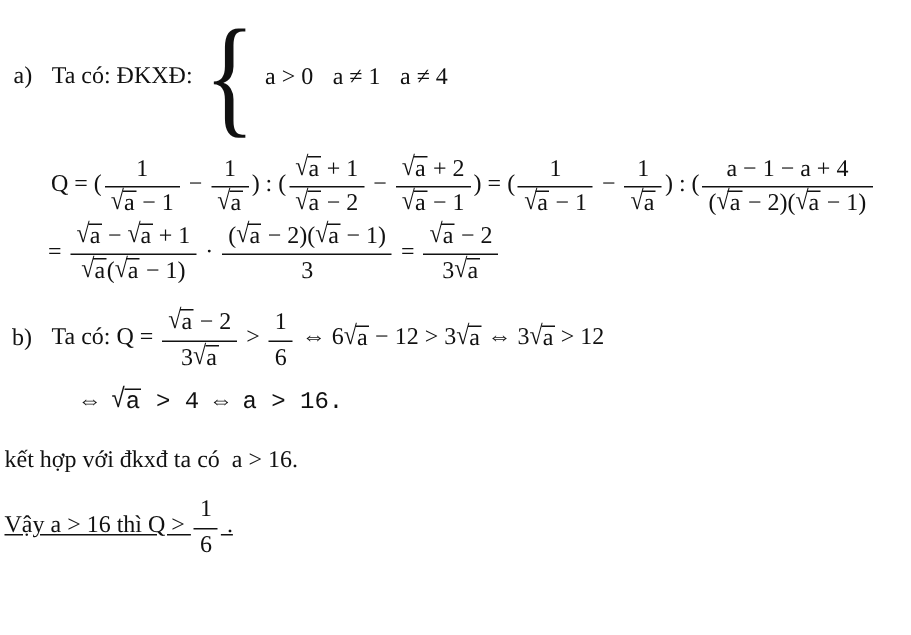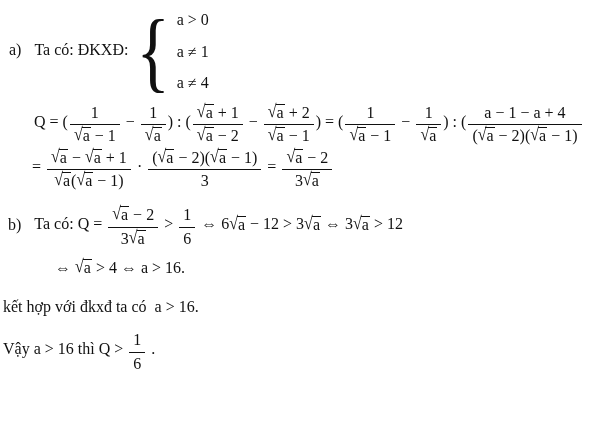--- a/index.html
+++ b/index.html
@@ -10,41 +10,41 @@
     font-size:16px;
   }
   #doc{padding-top:8px;}
   .line{white-space:pre;line-height:1.3;}
   .lab{margin-right:13px;}
   
   .line[data-name="part-a-conditions"]{margin:2px 0 0 9px;}
   .line[data-name="q-derivation-line-1"]{margin:8px 0 0 34px;}
   .line[data-name="q-derivation-line-2"]{margin:2px 0 0 32px;}
   .line[data-name="part-b-inequality"]{margin:14px 12px 0 8px;}
-  .line[data-name="part-b-continuation"]{margin:10px 0 0 55px;}
+  .line[data-name="part-b-continuation"]{margin:10px 0 0 55px;font-family:Liberation Mono, monospace;}
   .line[data-name="dkxd-conclusion"]{margin:18px 0 0 3px;}
-  .line[data-name="final-conclusion"]{margin:12px 0 0 3px;}
+  .line[data-name="final-conclusion"]{margin:12px 0 0 3px;text-decoration:underline;}
   
   .frac{
     display:inline-flex;flex-direction:column;align-items:stretch;
     text-align:center;vertical-align:middle;margin:0 2px;line-height:1.2;
   }
   .num{border-bottom:1px solid #111;padding:1px 4px 2px;}
   .den{padding:1px 4px 0;}
   
   .sqrt{display:inline-block;white-space:nowrap;}
   .rsym{display:inline-block;transform:scaleY(1.12);transform-origin:center bottom;}
   .rad{display:inline-block;border-top:1px solid #111;margin-left:-1px;padding:0 1px;line-height:1.05;}
   
   .system{display:inline-flex;align-items:center;vertical-align:middle;}
   .brace{
     font-size:88px;line-height:0.95;display:inline-block;
     transform:scaleX(0.8);margin:0 2px 0 0;font-weight:400;
   }
-  .conds{display:inline-flex;flex-direction:column;gap:13px;align-items:center;}
+  .conds{display:inline-flex;gap:13px;align-items:center;}
   .cond{line-height:1.15;}
 </style>
 </head>
 <body data-name="page">
 
 <div id="doc" data-name="document-body" style="background: rgb(255, 255, 255); color: rgb(17, 17, 17);">
     <div class="line" data-name="part-a-conditions"><span class="lab" data-name="line-label">a)</span><span class="mt" data-name="math-text">Ta có: ĐKXĐ: </span><span class="system" data-name="condition-system"><span class="brace" data-name="left-brace-icon">{</span><span class="conds" data-name="condition-list"><span class="cond" data-name="condition-item">a &gt; 0</span><span class="cond" data-name="condition-item">a ≠ 1</span><span class="cond" data-name="condition-item">a ≠ 4</span></span></span></div>
     <div class="line" data-name="q-derivation-line-1"><span class="mt" data-name="math-text">Q = (</span><span class="frac" data-name="fraction"><span class="num" data-name="numerator"><span class="mt" data-name="math-text">1</span></span><span class="den" data-name="denominator"><span class="sqrt" data-name="sqrt-radical"><span class="rsym" data-name="radical-sign-icon">√</span><span class="rad" data-name="radicand">a</span></span><span class="mt" data-name="math-text"> − 1</span></span></span><span class="mt" data-name="math-text"> − </span><span class="frac" data-name="fraction"><span class="num" data-name="numerator"><span class="mt" data-name="math-text">1</span></span><span class="den" data-name="denominator"><span class="sqrt" data-name="sqrt-radical"><span class="rsym" data-name="radical-sign-icon">√</span><span class="rad" data-name="radicand">a</span></span></span></span><span class="mt" data-name="math-text">) : (</span><span class="frac" data-name="fraction"><span class="num" data-name="numerator"><span class="sqrt" data-name="sqrt-radical"><span class="rsym" data-name="radical-sign-icon">√</span><span class="rad" data-name="radicand">a</span></span><span class="mt" data-name="math-text"> + 1</span></span><span class="den" data-name="denominator"><span class="sqrt" data-name="sqrt-radical"><span class="rsym" data-name="radical-sign-icon">√</span><span class="rad" data-name="radicand">a</span></span><span class="mt" data-name="math-text"> − 2</span></span></span><span class="mt" data-name="math-text"> − </span><span class="frac" data-name="fraction"><span class="num" data-name="numerator"><span class="sqrt" data-name="sqrt-radical"><span class="rsym" data-name="radical-sign-icon">√</span><span class="rad" data-name="radicand">a</span></span><span class="mt" data-name="math-text"> + 2</span></span><span class="den" data-name="denominator"><span class="sqrt" data-name="sqrt-radical"><span class="rsym" data-name="radical-sign-icon">√</span><span class="rad" data-name="radicand">a</span></span><span class="mt" data-name="math-text"> − 1</span></span></span><span class="mt" data-name="math-text">) = (</span><span class="frac" data-name="fraction"><span class="num" data-name="numerator"><span class="mt" data-name="math-text">1</span></span><span class="den" data-name="denominator"><span class="sqrt" data-name="sqrt-radical"><span class="rsym" data-name="radical-sign-icon">√</span><span class="rad" data-name="radicand">a</span></span><span class="mt" data-name="math-text"> − 1</span></span></span><span class="mt" data-name="math-text"> − </span><span class="frac" data-name="fraction"><span class="num" data-name="numerator"><span class="mt" data-name="math-text">1</span></span><span class="den" data-name="denominator"><span class="sqrt" data-name="sqrt-radical"><span class="rsym" data-name="radical-sign-icon">√</span><span class="rad" data-name="radicand">a</span></span></span></span><span class="mt" data-name="math-text">) : (</span><span class="frac" data-name="fraction"><span class="num" data-name="numerator"><span class="mt" data-name="math-text">a − 1 − a + 4</span></span><span class="den" data-name="denominator"><span class="mt" data-name="math-text">(</span><span class="sqrt" data-name="sqrt-radical"><span class="rsym" data-name="radical-sign-icon">√</span><span class="rad" data-name="radicand">a</span></span><span class="mt" data-name="math-text"> − 2)(</span><span class="sqrt" data-name="sqrt-radical"><span class="rsym" data-name="radical-sign-icon">√</span><span class="rad" data-name="radicand">a</span></span><span class="mt" data-name="math-text"> − 1)</span></span></span></div>
     <div class="line" data-name="q-derivation-line-2"><span class="mt" data-name="math-text">= </span><span class="frac" data-name="fraction"><span class="num" data-name="numerator"><span class="sqrt" data-name="sqrt-radical"><span class="rsym" data-name="radical-sign-icon">√</span><span class="rad" data-name="radicand">a</span></span><span class="mt" data-name="math-text"> − </span><span class="sqrt" data-name="sqrt-radical"><span class="rsym" data-name="radical-sign-icon">√</span><span class="rad" data-name="radicand">a</span></span><span class="mt" data-name="math-text"> + 1</span></span><span class="den" data-name="denominator"><span class="sqrt" data-name="sqrt-radical"><span class="rsym" data-name="radical-sign-icon">√</span><span class="rad" data-name="radicand">a</span></span><span class="mt" data-name="math-text">(</span><span class="sqrt" data-name="sqrt-radical"><span class="rsym" data-name="radical-sign-icon">√</span><span class="rad" data-name="radicand">a</span></span><span class="mt" data-name="math-text"> − 1)</span></span></span><span class="mt" data-name="math-text"> · </span><span class="frac" data-name="fraction"><span class="num" data-name="numerator"><span class="mt" data-name="math-text">(</span><span class="sqrt" data-name="sqrt-radical"><span class="rsym" data-name="radical-sign-icon">√</span><span class="rad" data-name="radicand">a</span></span><span class="mt" data-name="math-text"> − 2)(</span><span class="sqrt" data-name="sqrt-radical"><span class="rsym" data-name="radical-sign-icon">√</span><span class="rad" data-name="radicand">a</span></span><span class="mt" data-name="math-text"> − 1)</span></span><span class="den" data-name="denominator"><span class="mt" data-name="math-text">3</span></span></span><span class="mt" data-name="math-text"> = </span><span class="frac" data-name="fraction"><span class="num" data-name="numerator"><span class="sqrt" data-name="sqrt-radical"><span class="rsym" data-name="radical-sign-icon">√</span><span class="rad" data-name="radicand">a</span></span><span class="mt" data-name="math-text"> − 2</span></span><span class="den" data-name="denominator"><span class="mt" data-name="math-text">3</span><span class="sqrt" data-name="sqrt-radical"><span class="rsym" data-name="radical-sign-icon">√</span><span class="rad" data-name="radicand">a</span></span></span></span></div>
     <div class="line" data-name="part-b-inequality"><span class="lab" data-name="line-label">b)</span><span class="mt" data-name="math-text">Ta có: Q = </span><span class="frac" data-name="fraction"><span class="num" data-name="numerator"><span class="sqrt" data-name="sqrt-radical"><span class="rsym" data-name="radical-sign-icon">√</span><span class="rad" data-name="radicand">a</span></span><span class="mt" data-name="math-text"> − 2</span></span><span class="den" data-name="denominator"><span class="mt" data-name="math-text">3</span><span class="sqrt" data-name="sqrt-radical"><span class="rsym" data-name="radical-sign-icon">√</span><span class="rad" data-name="radicand">a</span></span></span></span><span class="mt" data-name="math-text"> &gt; </span><span class="frac" data-name="fraction"><span class="num" data-name="numerator"><span class="mt" data-name="math-text">1</span></span><span class="den" data-name="denominator"><span class="mt" data-name="math-text">6</span></span></span><span class="mt" data-name="math-text"> ⇔ 6</span><span class="sqrt" data-name="sqrt-radical"><span class="rsym" data-name="radical-sign-icon">√</span><span class="rad" data-name="radicand">a</span></span><span class="mt" data-name="math-text"> − 12 &gt; 3</span><span class="sqrt" data-name="sqrt-radical"><span class="rsym" data-name="radical-sign-icon">√</span><span class="rad" data-name="radicand">a</span></span><span class="mt" data-name="math-text"> ⇔ 3</span><span class="sqrt" data-name="sqrt-radical"><span class="rsym" data-name="radical-sign-icon">√</span><span class="rad" data-name="radicand">a</span></span><span class="mt" data-name="math-text"> &gt; 12</span></div>

